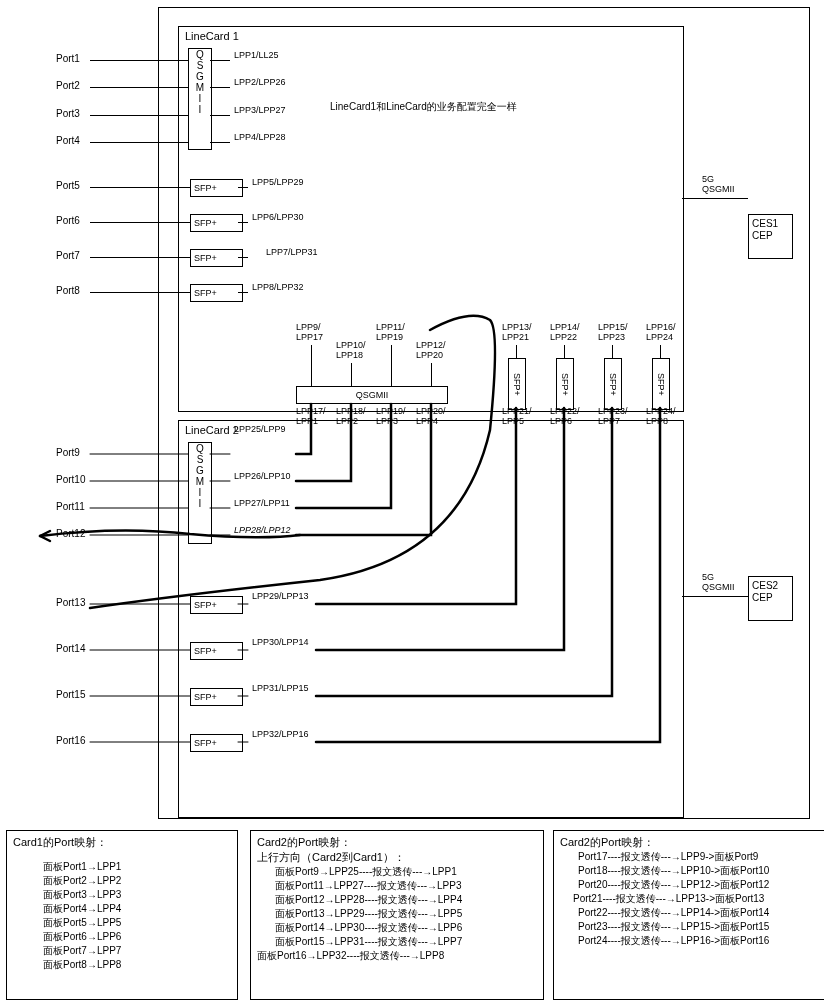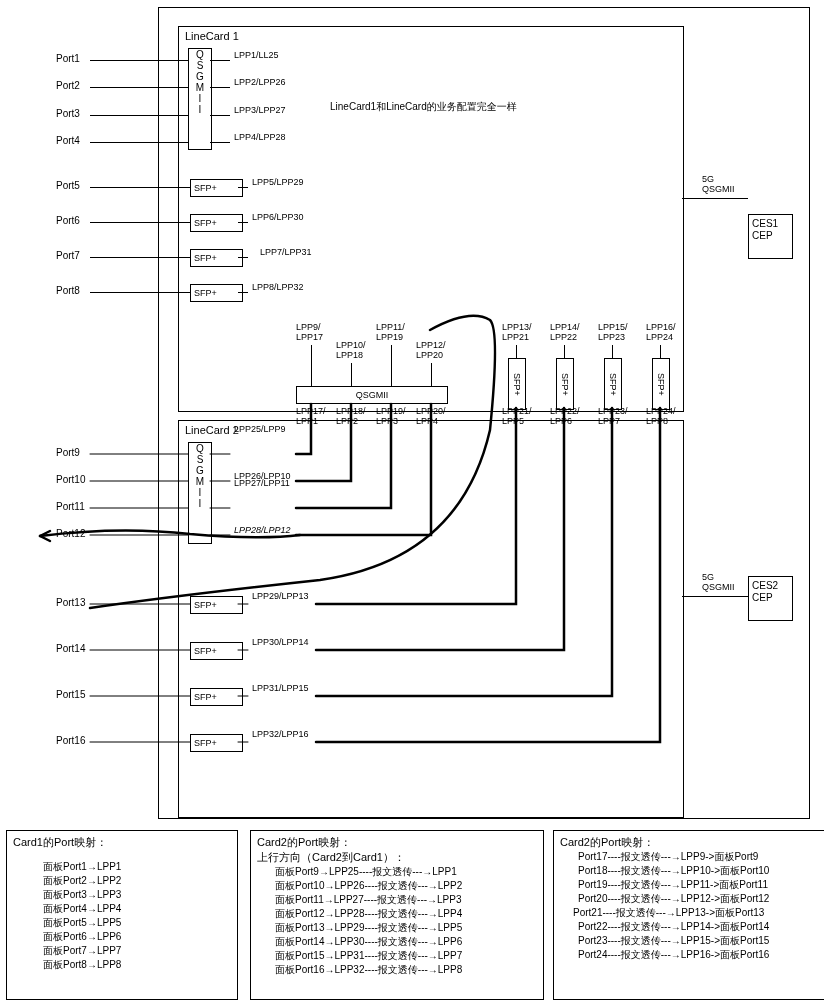--- a/index.html
+++ b/index.html
@@ -73,21 +73,21 @@
 <div class="sfp" style="left:190px;top:179px;">SFP+</div>
 <div class="sfp" style="left:190px;top:214px;">SFP+</div>
 <div class="sfp" style="left:190px;top:249px;">SFP+</div>
 <div class="sfp" style="left:190px;top:284px;">SFP+</div>
 <div class="pline" style="left:238px;top:187px;width:10px;"></div>
 <div class="pline" style="left:238px;top:222px;width:10px;"></div>
 <div class="pline" style="left:238px;top:257px;width:10px;"></div>
 <div class="pline" style="left:238px;top:292px;width:10px;"></div>
 <div class="lbl thin" style="left:252px;top:177px;">LPP5/LPP29</div>
 <div class="lbl thin" style="left:252px;top:212px;">LPP6/LPP30</div>
-<div class="lbl thin" style="left:260px;top:247px;">LPP7/LPP31</div>
+<div class="lbl thin" style="left:266px;top:247px;">LPP7/LPP31</div>
 <div class="lbl thin" style="left:252px;top:282px;">LPP8/LPP32</div>
 
 <div class="lbl thin" style="left:296px;top:322px;white-space:pre;">LPP9/
 LPP17</div>
 <div class="lbl thin" style="left:336px;top:340px;white-space:pre;">LPP10/
 LPP18</div>
 <div class="lbl thin" style="left:376px;top:322px;white-space:pre;">LPP11/
 LPP19</div>
 <div class="lbl thin" style="left:416px;top:340px;white-space:pre;">LPP12/
 LPP20</div>
@@ -142,21 +142,21 @@
     <span>I</span>
     <span>I</span>
 </div>
 
 <div class="port" style="top:447px;">Port9</div>
 <div class="port" style="top:474px;">Port10</div>
 <div class="port" style="top:501px;">Port11</div>
 <div class="port" style="top:528px;">Port12</div>
 <div class="lbl thin" style="left:234px;top:424px;">LPP25/LPP9</div>
 <div class="lbl thin" style="left:234px;top:471px;">LPP26/LPP10</div>
-<div class="lbl thin" style="left:234px;top:478px;">LPP27/LPP11</div>
+<div class="lbl thin" style="left:234px;top:498px;">LPP27/LPP11</div>
 <div class="lbl thin" style="left:234px;top:525px;font-style:italic;">LPP28/LPP12</div>
 
 <div class="port" style="top:597px;">Port13</div>
 <div class="port" style="top:643px;">Port14</div>
 <div class="port" style="top:689px;">Port15</div>
 <div class="port" style="top:735px;">Port16</div>
 <div class="sfp" style="left:190px;top:596px;">SFP+</div>
 <div class="sfp" style="left:190px;top:642px;">SFP+</div>
 <div class="sfp" style="left:190px;top:688px;">SFP+</div>
 <div class="sfp" style="left:190px;top:734px;">SFP+</div>
@@ -223,32 +223,30 @@
   <div class="row" style="margin-left:30px;">面板Port5→LPP5</div>
   <div class="row" style="margin-left:30px;">面板Port6→LPP6</div>
   <div class="row" style="margin-left:30px;">面板Port7→LPP7</div>
   <div class="row" style="margin-left:30px;">面板Port8→LPP8</div>
 </div>
 
 <div class="tblbox" style="left:250px; top:830px; width:280px; height:160px;">
   <div class="hdr">Card2的Port映射：</div>
   <div class="hdr">上行方向（Card2到Card1）：</div>
   <div class="row" style="margin-left:18px;">面板Port9→LPP25----报文透传---→LPP1</div>
-  <div class="row" style="margin-left:18px;">面板Port10→LPP26----报文透传---→LPP2</div>
   <div class="row" style="margin-left:18px;">面板Port11→LPP27----报文透传---→LPP3</div>
   <div class="row" style="margin-left:18px;">面板Port12→LPP28----报文透传---→LPP4</div>
   <div class="row" style="margin-left:18px;">面板Port13→LPP29----报文透传---→LPP5</div>
   <div class="row" style="margin-left:18px;">面板Port14→LPP30----报文透传---→LPP6</div>
   <div class="row" style="margin-left:18px;">面板Port15→LPP31----报文透传---→LPP7</div>
-  <div class="row" style="margin-left:18px;">面板Port16→LPP32----报文透传---→LPP8</div>
+  <div class="row" style="">面板Port16→LPP32----报文透传---→LPP8</div>
 </div>
 
 <div class="tblbox" style="left:553px; top:830px; width:263px; height:160px;">
   <div class="hdr">Card2的Port映射：</div>
   <div class="row" style="margin-left:18px;">Port17----报文透传---→LPP9-&gt;面板Port9</div>
   <div class="row" style="margin-left:18px;">Port18----报文透传---→LPP10-&gt;面板Port10</div>
-  <div class="row" style="margin-left:18px;">Port19----报文透传---→LPP11-&gt;面板Port11</div>
   <div class="row" style="margin-left:18px;">Port20----报文透传---→LPP12-&gt;面板Port12</div>
   <div class="row" style="margin-left:13px;">Port21----报文透传---→LPP13-&gt;面板Port13</div>
   <div class="row" style="margin-left:18px;">Port22----报文透传---→LPP14-&gt;面板Port14</div>
   <div class="row" style="margin-left:18px;">Port23----报文透传---→LPP15-&gt;面板Port15</div>
   <div class="row" style="margin-left:18px;">Port24----报文透传---→LPP16-&gt;面板Port16</div>
 </div>
 
 </body></html>

